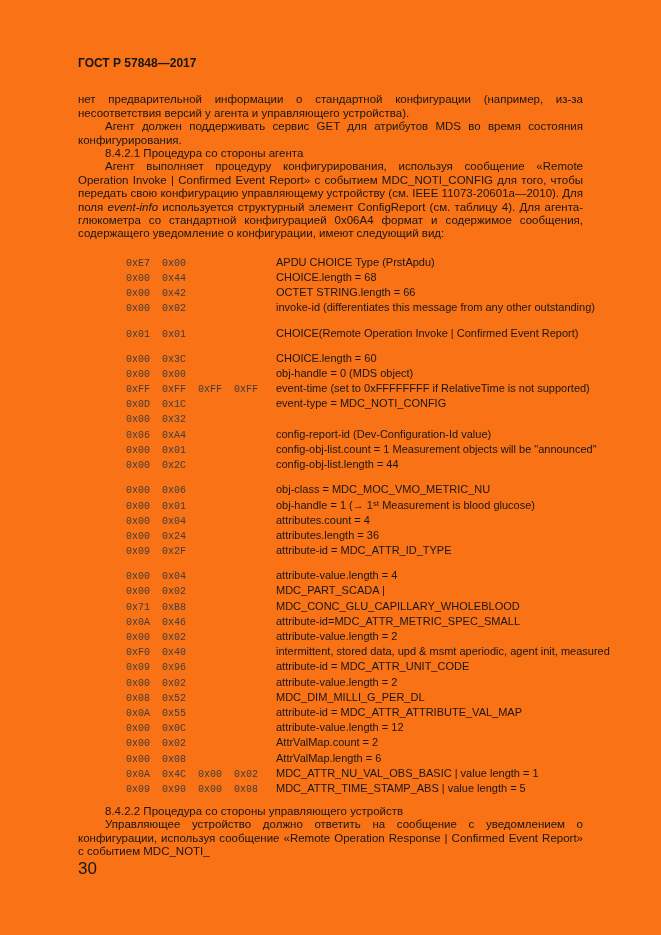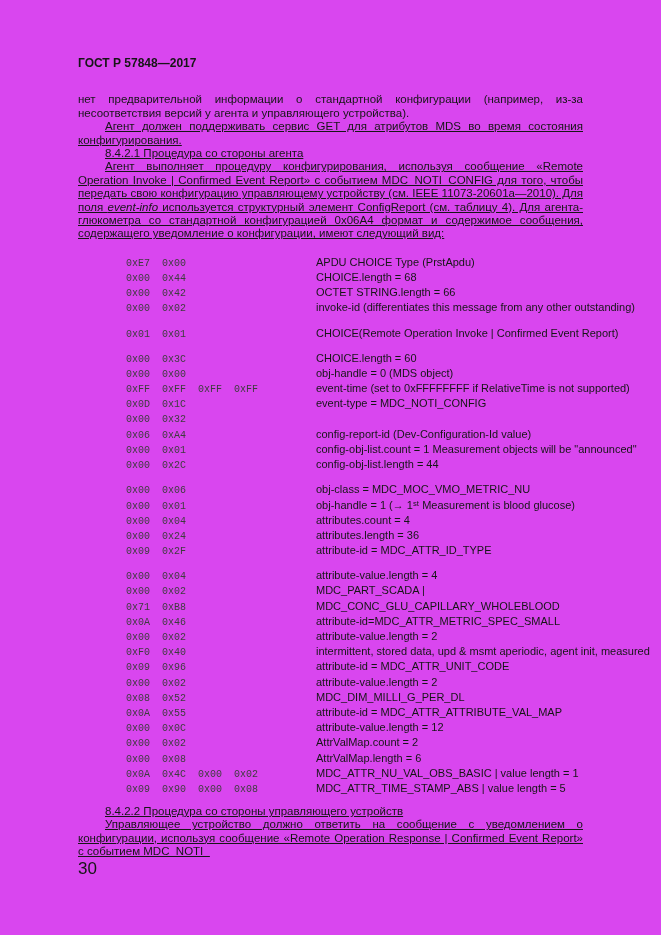--- a/index.html
+++ b/index.html
@@ -1,54 +1,53 @@
 <!DOCTYPE html>
 <html><head>
 <meta charset="utf-8">
 <style>
   html, body { margin:0; padding:0; background:#ffffff; }
   .page {
     position:relative;
     width:661px; height:935px;
-    background:#d946ef;
+    background:#f97316;
     box-sizing:border-box;
     padding:57px 78px 0 78px;
     font-family:"Liberation Sans", sans-serif;
     font-size:11.5px;
     line-height:13.4px;
     color:#161616;
     overflow:hidden;
   }
   .doc-header {
     font-weight:bold;
     font-size:12px;
     margin:0 0 23px 0;
   }
   p { margin:0; text-align:justify; }
-  .indent { text-indent:27px;text-decoration:underline; }
+  .indent { text-indent:27px; }
   .bold { font-weight:bold; }
   .em { font-style:italic; }
   .listing { margin-top:15px; margin-bottom:8px; }
   .listing-group { margin-bottom:10px; }
   .listing-group:last-child { margin-bottom:0; }
   .listing-row { display:flex; align-items:baseline; height:15.2px; }
   .hex {
     flex:0 0 150px;
     width:150px;
     font-family:"Liberation Mono", monospace;
     font-size:10px;
     color:#3d3d3d;
     white-space:pre;
     margin-left:48px;
   }
   .desc {
     font-size:11px;
     white-space:nowrap;
     color:#161616;
-    margin-left:40px;
   }
   .outro-heading { margin-top:4px; }
   .page-number {
     margin-top:3px;
     font-size:17px;
   }
 </style>
 </head>
 <body>
 

